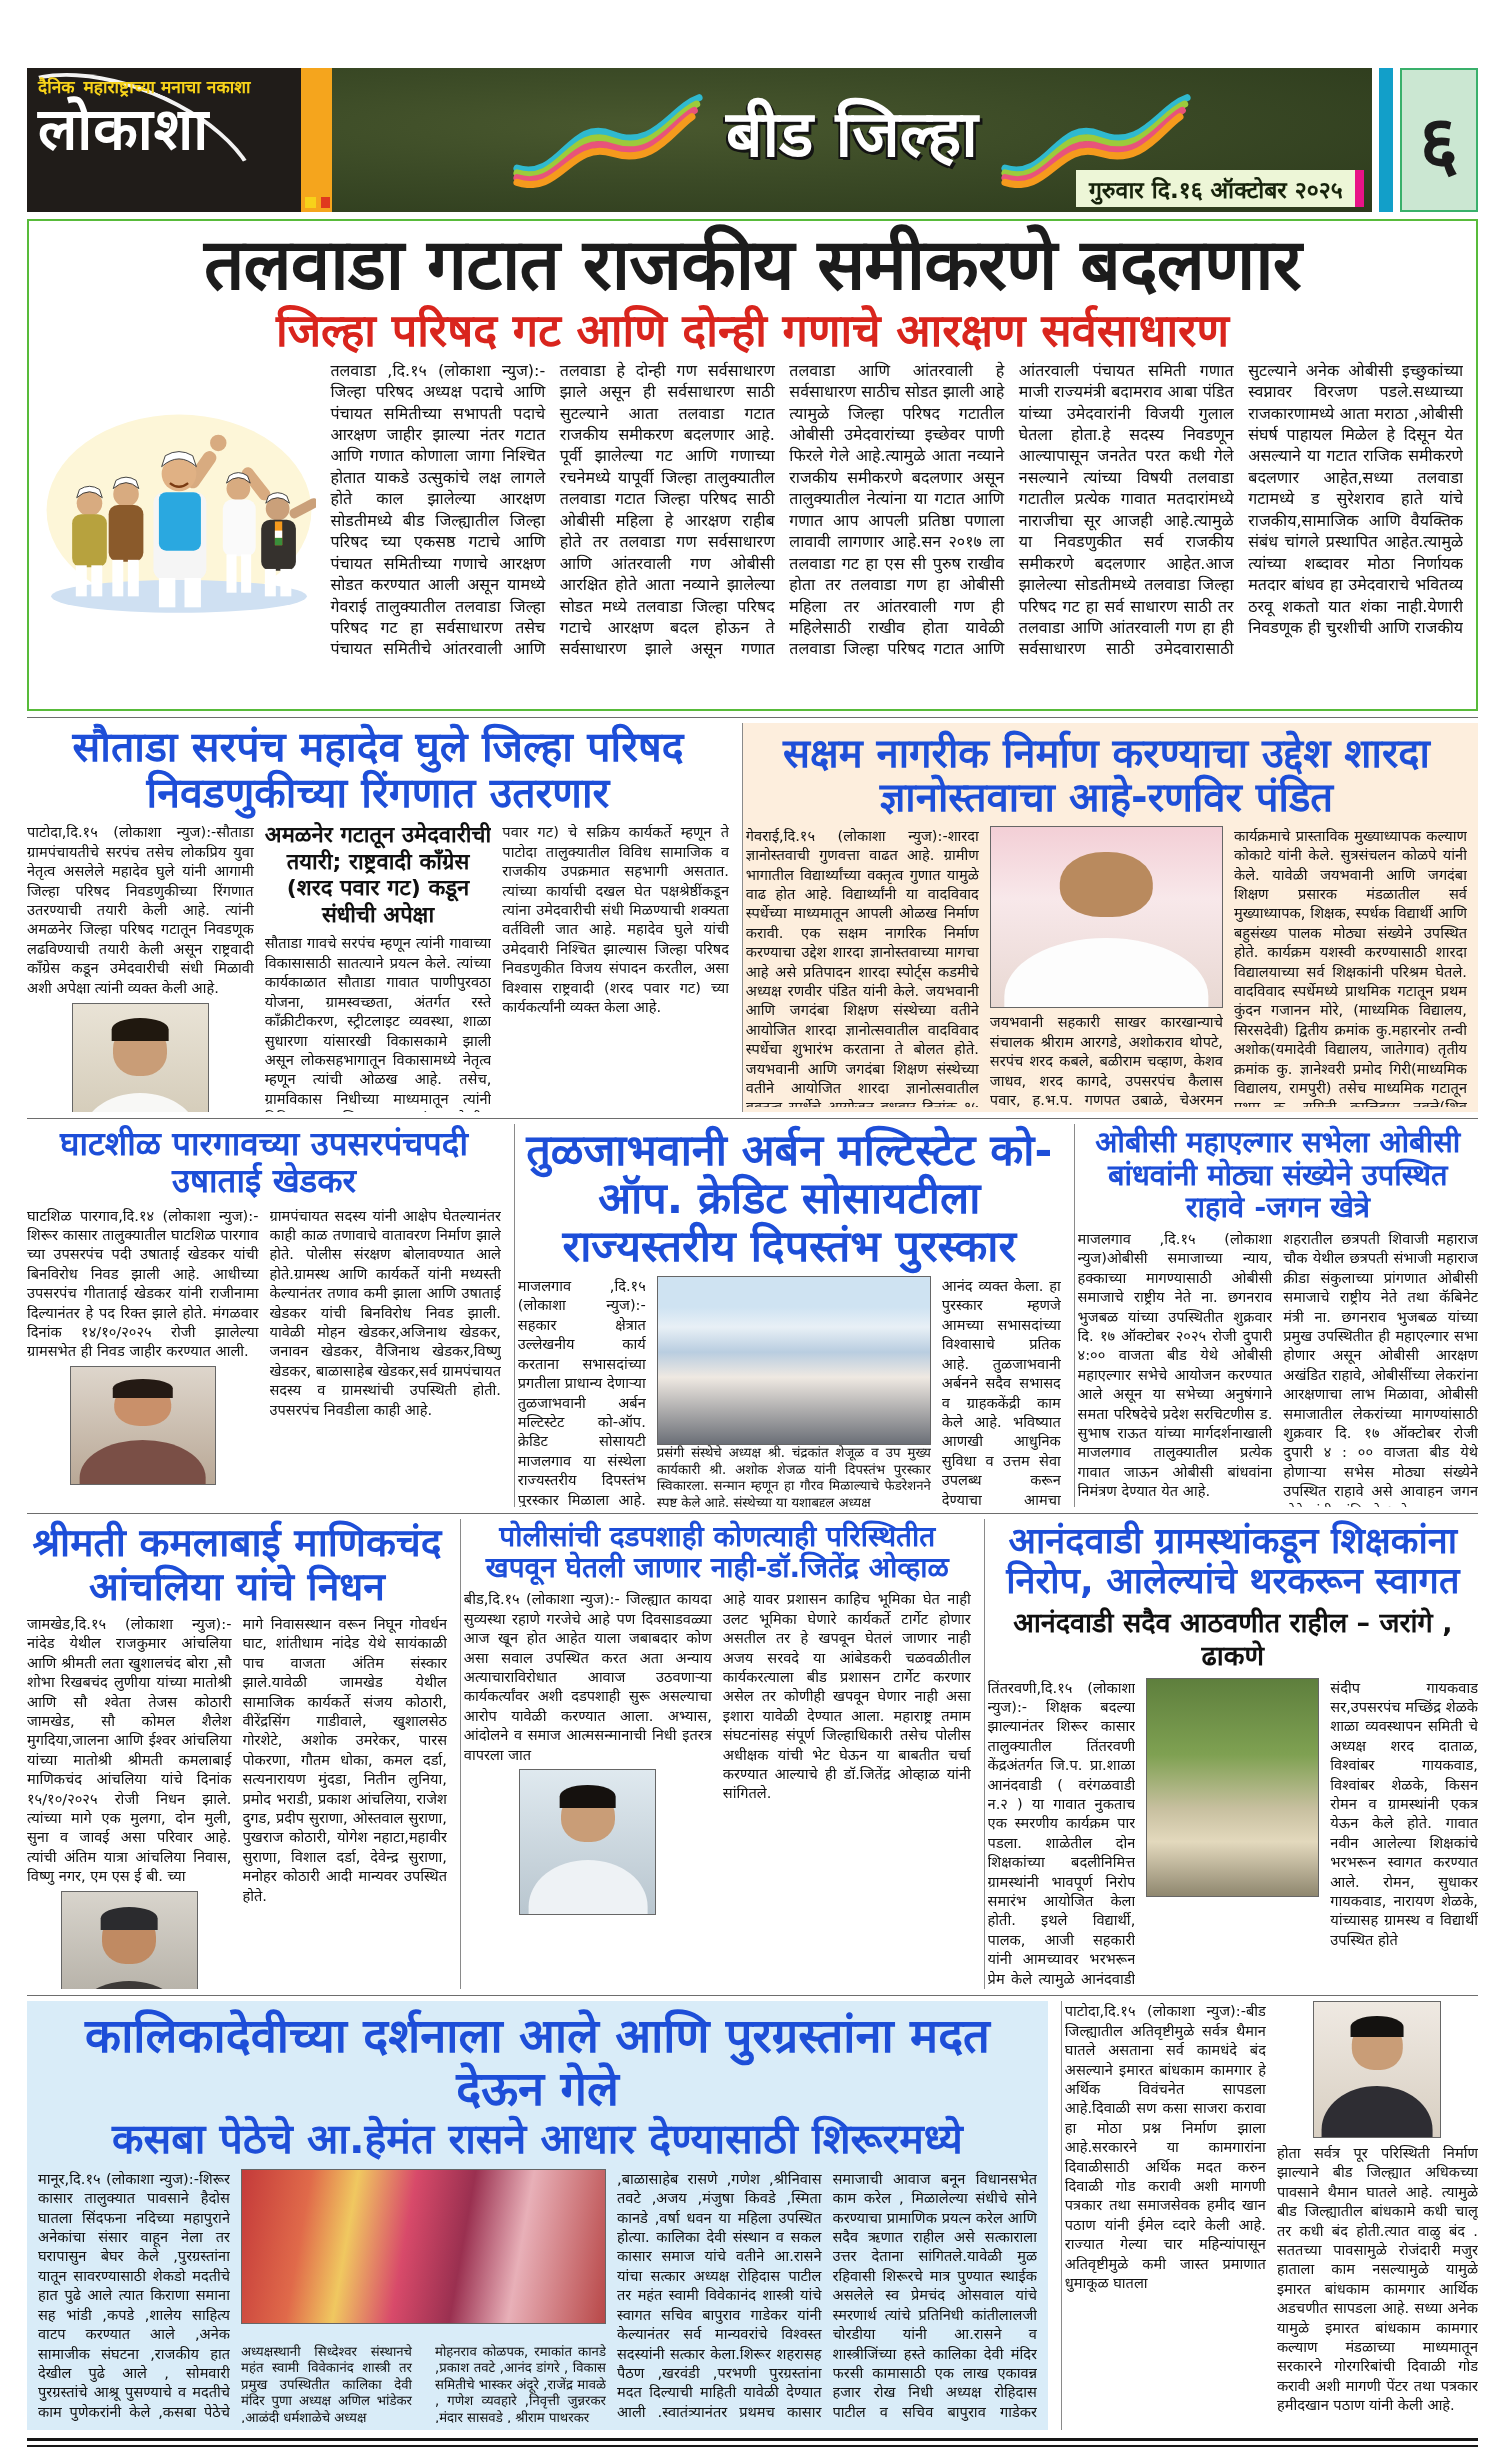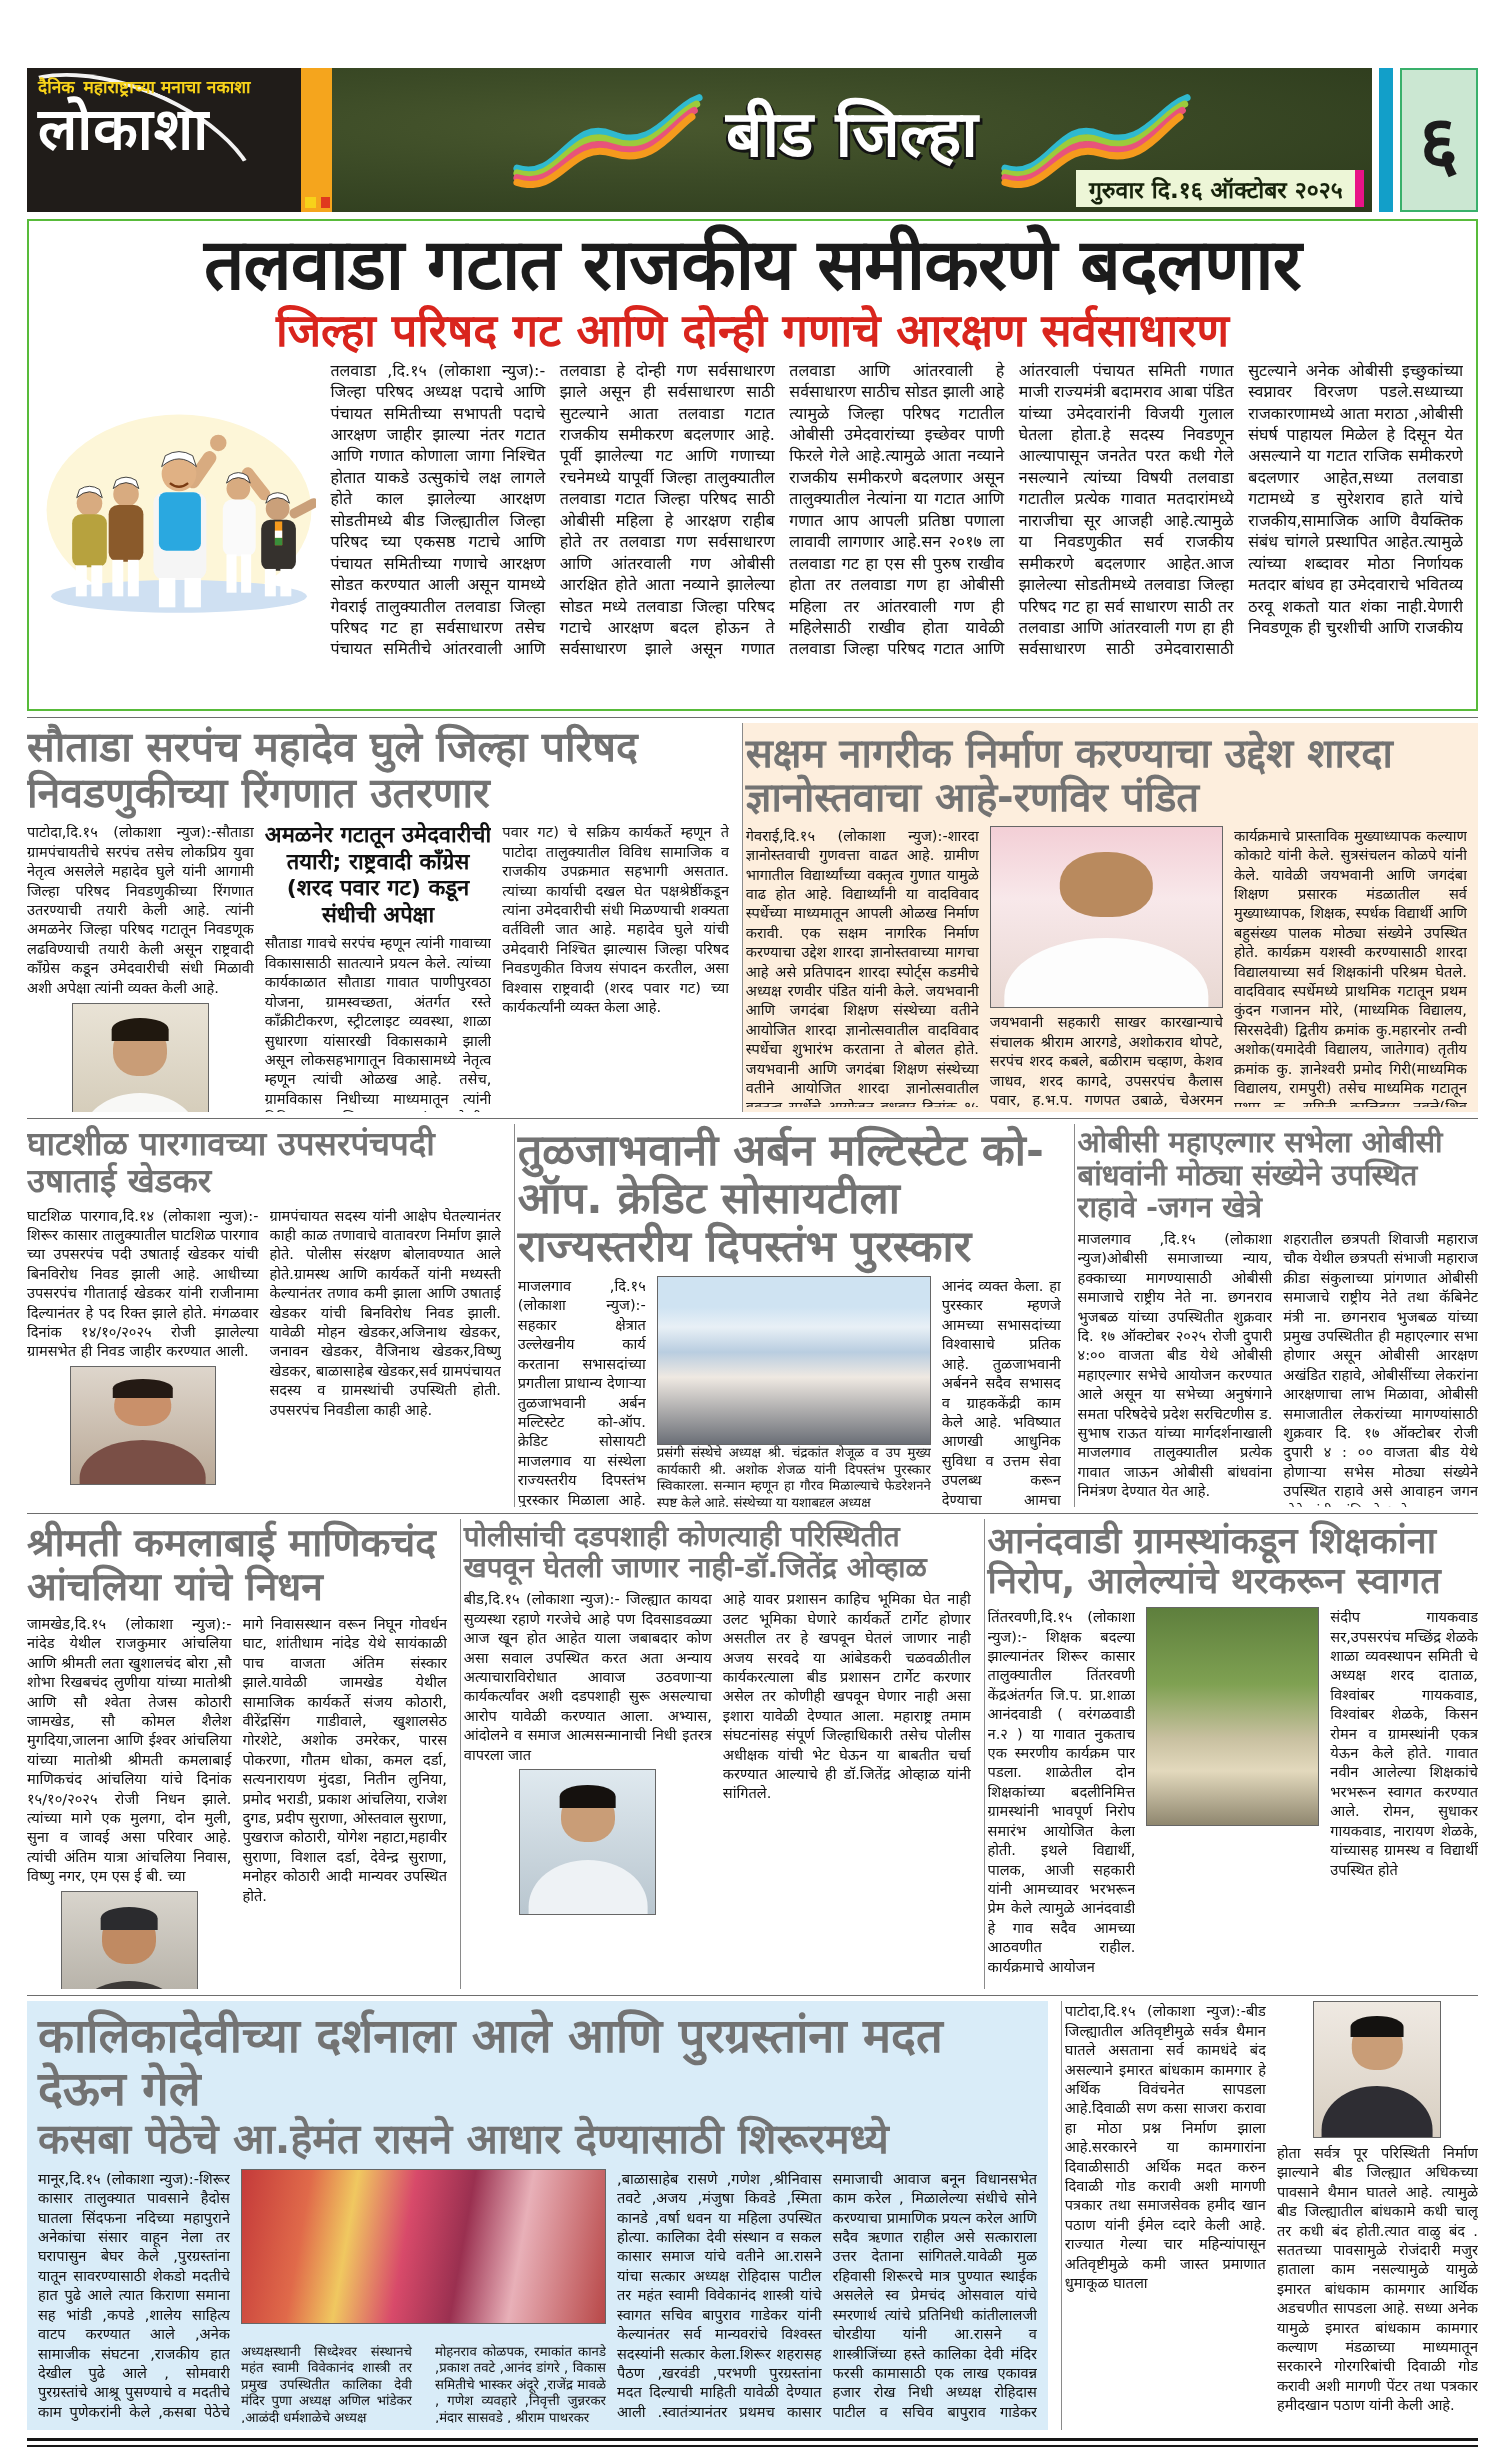--- a/index.html
+++ b/index.html
@@ -32,21 +32,21 @@
   .lead-box h2{margin:3.6px 0 5.5px;text-align:center;font-size:45px;font-weight:700;color:#d9251d;line-height:1.05;}
   .lead-body-row{display:flex;gap:14.6px;height:301px;overflow:hidden;}
   .cartoon{flex:0 0 274px;}
   .cartoon svg{width:100%;height:100%;}
   .lead-body{flex:1;column-count:5;column-gap:14.6px;font-size:16px;line-height:1.34;text-align:justify;overflow:hidden;}
   
   .hsep{border-top:1.8px solid #6d6d6d;margin:5.5px 0;}
   .row{display:flex;gap:12.8px;overflow:hidden;}
   .row > article + article{border-left:1.8px solid #8a8a8a;padding-left:3px;}
   .art{box-sizing:border-box;overflow:hidden;display:flex;flex-direction:column;}
-  .art h3{margin:1.8px 0 5.5px;font-weight:800;color:#737373;line-height:1.12;}
+  .art h3{margin:1.8px 0 5.5px;text-align:center;font-weight:800;color:#1d4ed8;line-height:1.12;}
   .inner-subhead{font-weight:800;font-size:22px;text-align:center;line-height:1.2;margin-bottom:5.5px;}
   .cols{display:flex;gap:11px;flex:1;overflow:hidden;}
   .col{flex:1;overflow:hidden;text-align:justify;font-size:14.6px;line-height:1.33;}
   .col p{margin:0;}
   .cap{font-size:13.2px;line-height:1.25;margin-top:2.7px;}
   .photo{border:0.9px solid #666;box-sizing:border-box;}
   .portrait{position:relative;overflow:hidden;}
   .portrait:before{content:"";position:absolute;top:14%;left:50%;transform:translateX(-50%);width:40%;height:36%;
                    background:var(--skin,#c99d77);border-radius:48% 48% 44% 44%;}
   .portrait:after{content:"";position:absolute;bottom:0;left:50%;transform:translateX(-50%);width:88%;height:38%;
@@ -267,20 +267,21 @@
               <div class="hair"></div>
             </div>
         </div>
         <div class="col">
           <p>आहे यावर प्रशासन काहिच भूमिका घेत नाही उलट भूमिका घेणारे कार्यकर्ते टार्गेट होणार असतील तर हे खपवून घेतलं जाणार नाही अजय सरवदे या आंबेडकरी चळवळीतील कार्यकरत्याला बीड प्रशासन टार्गेट करणार असेल तर कोणीही खपवून घेणार नाही असा इशारा यावेळी देण्यात आला. महाराष्ट्र तमाम संघटनांसह संपूर्ण जिल्हाधिकारी तसेच पोलीस अधीक्षक यांची भेट घेऊन या बाबतीत चर्चा करण्यात आल्याचे ही डॉ.जितेंद्र ओव्हाळ यांनी सांगितले.</p>
         </div>
       </div>
     </article>
     <article class="art" style="flex:1;">
       <h3 style="font-size:36px;">आनंदवाडी ग्रामस्थांकडून शिक्षकांना निरोप, आलेल्यांचे थरकरून स्वागत</h3>
+      <div class="inner-subhead" style="font-size:27px;">आनंदवाडी सदैव आठवणीत राहील – जरांगे , ढाकणे</div>
       <div class="cols">
         <div class="col">
           <p>तिंतरवणी,दि.१५ (लोकाशा न्युज):- शिक्षक बदल्या झाल्यानंतर शिरूर कासार तालुक्यातील तिंतरवणी केंद्रअंतर्गत जि.प. प्रा.शाळा आनंदवाडी ( वरंगळवाडी न.२ ) या गावात नुकताच एक स्मरणीय कार्यक्रम पार पडला. शाळेतील दोन शिक्षकांच्या बदलीनिमित्त ग्रामस्थांनी भावपूर्ण निरोप समारंभ आयोजित केला होती. इथले विद्यार्थी, पालक, आजी सहकारी यांनी आमच्यावर भरभरून प्रेम केले त्यामुळे आनंदवाडी हे गाव सदैव आमच्या आठवणीत राहील. कार्यक्रमाचे आयोजन</p>
         </div>
         <div class="col" style="flex:0 0 173px;">
           <div class="photo" style="width:100%;height:219px;background:linear-gradient(180deg,#5e7f3d 0%,#7fa152 35%,#c8c0a0 60%,#e3d9bd 75%,#8f876f 100%);"></div>
         </div>
         <div class="col">
           <p>संदीप गायकवाड सर,उपसरपंच मच्छिंद्र शेळके शाळा व्यवस्थापन समिती चे अध्यक्ष शरद दाताळ, विश्वांबर गायकवाड, विश्वांबर शेळके, किसन रोमन व ग्रामस्थांनी एकत्र येऊन केले होते. गावात नवीन आलेल्या शिक्षकांचे भरभरून स्वागत करण्यात आले. रोमन, सुधाकर गायकवाड, नारायण शेळके, यांच्यासह ग्रामस्थ व विद्यार्थी उपस्थित होते</p>
         </div>

